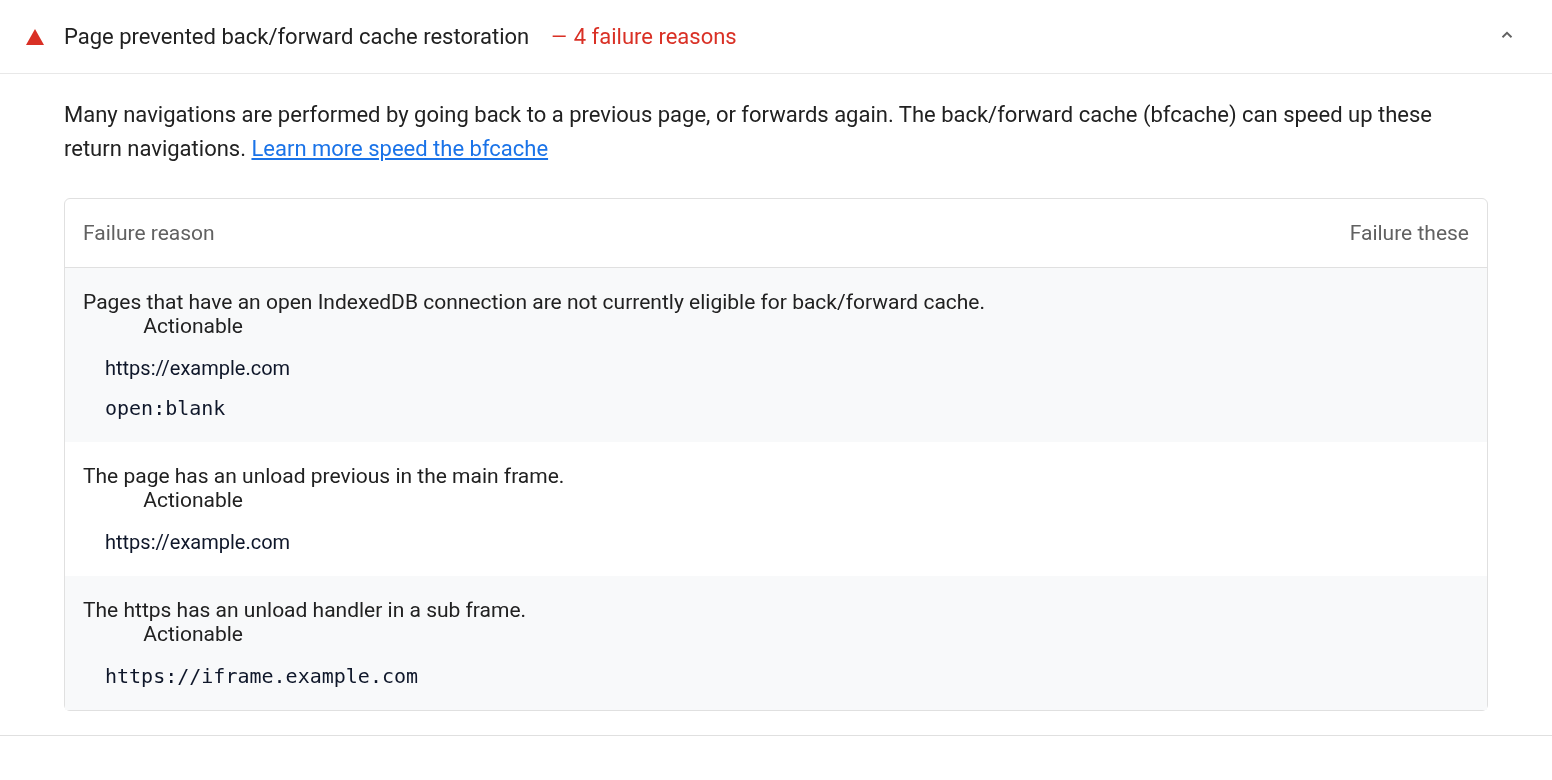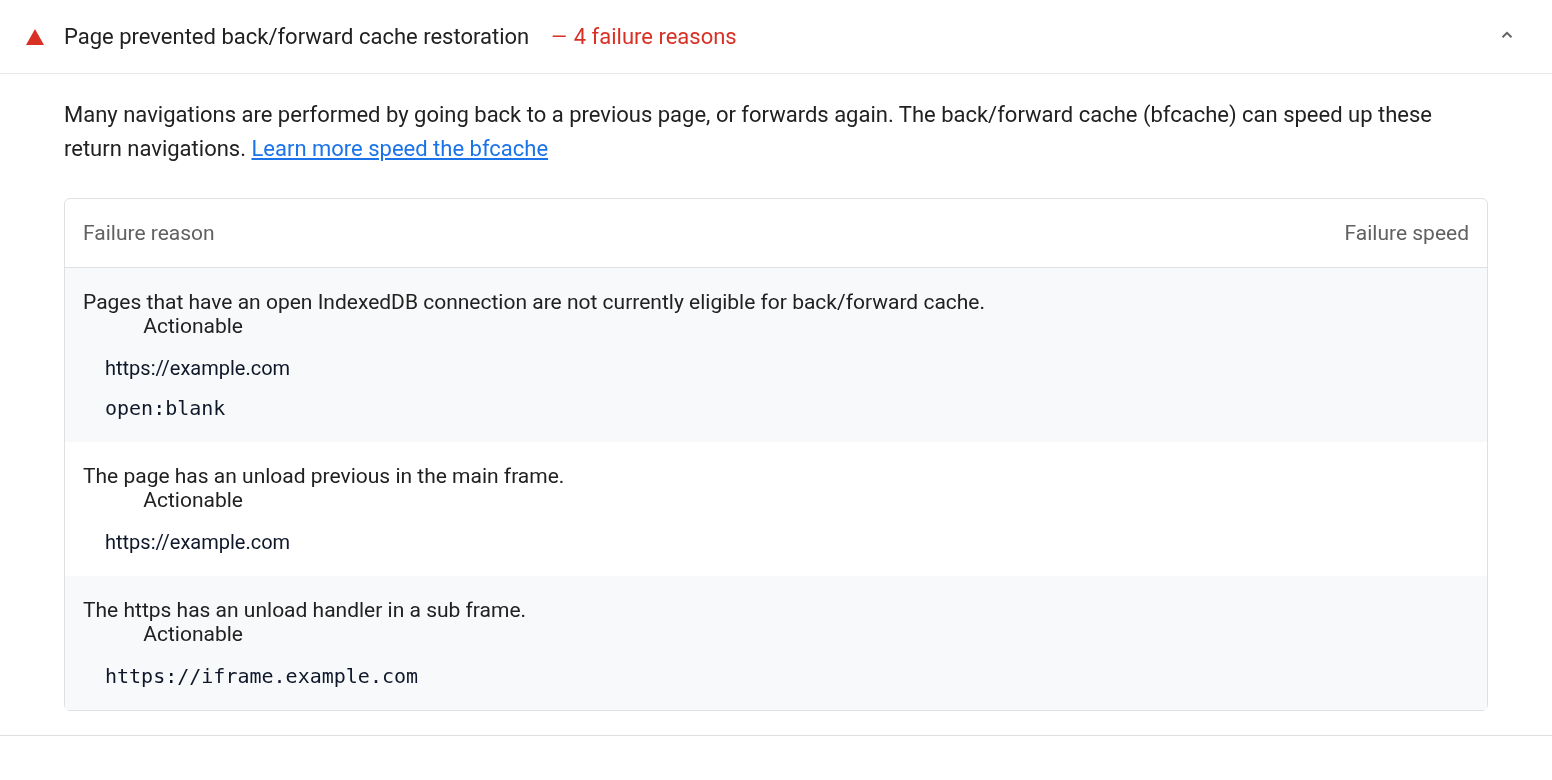--- a/index.html
+++ b/index.html
@@ -150,21 +150,21 @@
   </div>
 
   <div class="content">
     <p class="description">
       <span>Many navigations are performed by going back to a previous page, or forwards again. The back/forward cache (bfcache) can speed up these return navigations. </span><a href="#" class="learn-more-link">Learn more speed the bfcache</a>
     </p>
 
     <div class="table">
       <div class="table-header">
         <div class="col-reason">Failure reason</div>
-        <div class="col-type">Failure speed</div>
+        <div class="col-type">Failure these</div>
       </div>
       <div id="table-body">
           <div class="table-row">
             <div class="row-main">
               <div class="row-reason">Pages that have an open IndexedDB connection are not currently eligible for back/forward cache.</div>
               <div class="row-type">Actionable</div>
             </div>
             <div class="row-urls">
               <div class="row-url sans">https://example.com</div>
               <div class="row-url">open:blank</div>

